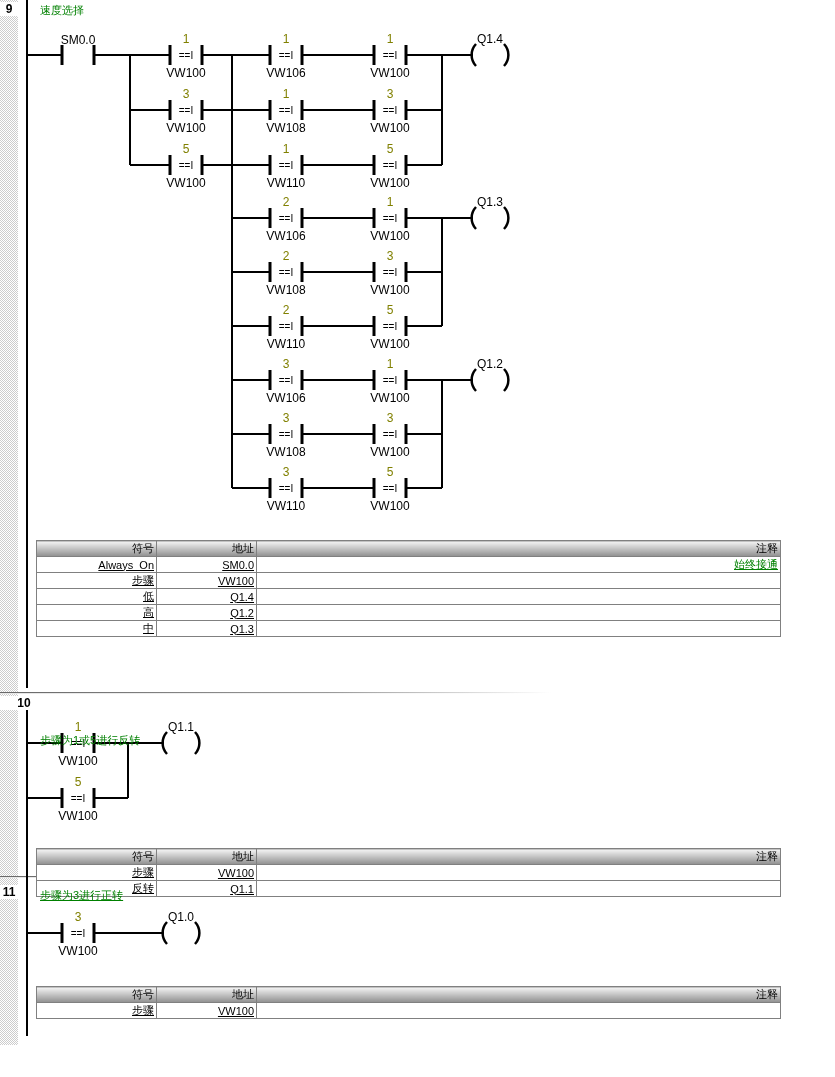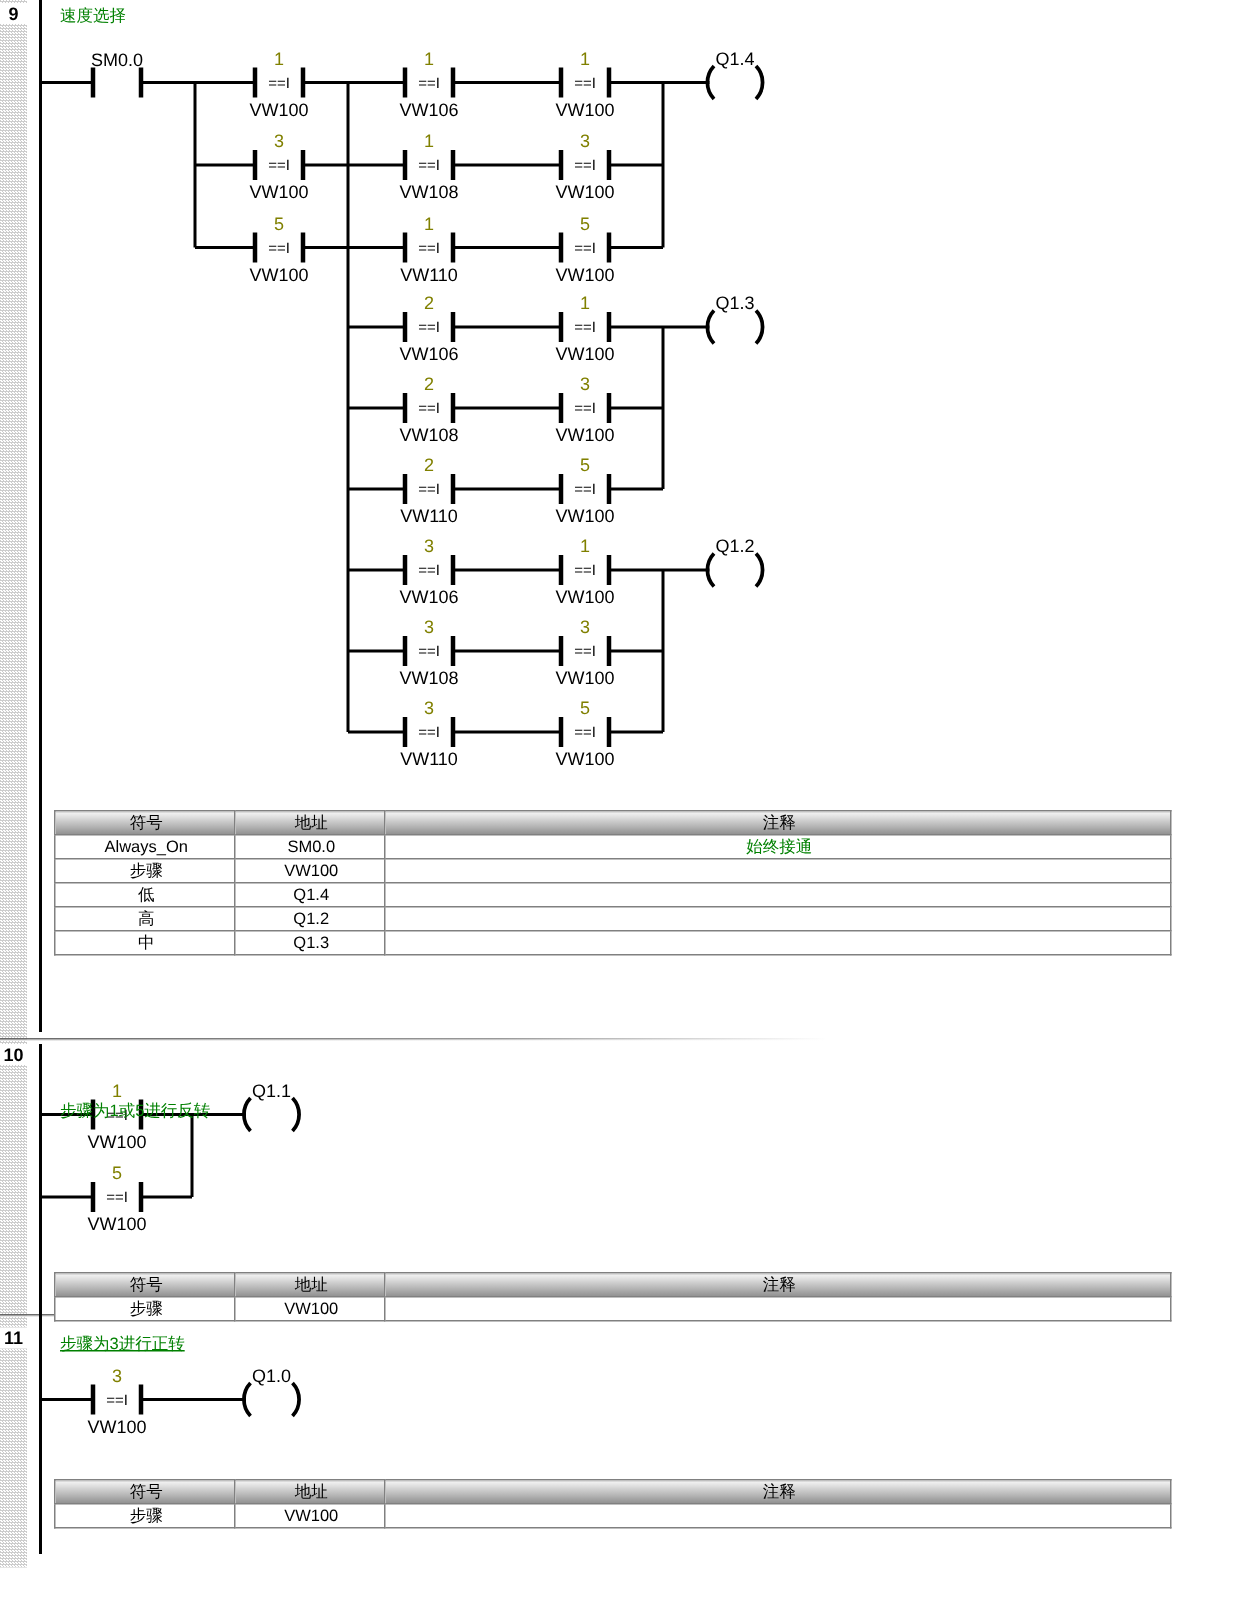--- a/index.html
+++ b/index.html
@@ -21,24 +21,24 @@
   svg.ladder line.w{stroke:#000;stroke-width:2;}
   svg.ladder line.b{stroke:#000;stroke-width:3;}
   svg.ladder path.coil{stroke:#000;stroke-width:2.5;fill:none;}
   svg.ladder text{font-family:"Liberation Sans",sans-serif;text-anchor:middle;}
   svg.ladder text.val{fill:#808000;font-size:12px;}
   svg.ladder text.lbl{fill:#000;font-size:12px;}
   svg.ladder text.op{fill:#000;font-size:10px;}
   table.symtab{position:absolute;border-collapse:collapse;table-layout:fixed;width:744px;
           background:#fff;font-size:11px;z-index:2;}
   table.symtab th,table.symtab td{border:1px solid #808080;padding:0 2px 0 4px;
-          overflow:hidden;white-space:nowrap;text-align:center;}
+          overflow:hidden;white-space:nowrap;text-align:right;}
   table.symtab th{height:13px;font-weight:normal;color:#000;
           background:linear-gradient(#f4f4f4,#8f8f8f);}
-  table.symtab td{height:14px;color:#000;background:#fff;}
+  table.symtab td{height:14px;color:#000;background:#fff;text-decoration:underline;}
   table.symtab td.comment{color:#008000;}
 </style>
 </head>
 <body>
 
 <div id="canvas">
 
   <div class="network" id="net9" style="top:0;height:692px;">
     <div class="gutter"></div>
     <div class="netnum" style="top:2px;">9</div>
@@ -288,21 +288,21 @@
             <td>Q1.3</td>
             <td class="comment"></td>
           </tr>
         </tbody>
       </table>
   </div>
 
   <div class="network" id="net10" style="top:692px;height:216px;">
     <div class="gutter"></div>
     <div class="separator"></div>
-    <div class="netnum" style="top:4px;">10</div>
+    <div class="netnum" style="top:4px;padding-left:15px;">10</div>
     <div class="rail" style="top:4px;height:206px;"></div>
     <div class="net-title" style="top:6px;margin-top:35px;">步骤为1或5进行反转</div>
     <svg class="ladder" id="ladder10" width="817" height="216" viewBox="0 0 817 216">
         <line x1="8" y1="51" x2="44" y2="51" class="w"></line>
         <g>
           <line x1="44" y1="41" x2="44" y2="61" class="b"></line>
           <line x1="76" y1="41" x2="76" y2="61" class="b"></line>
           <text x="60" y="54.5" class="op">==I</text>
           <text x="60" y="39" class="val">1</text>
           <text x="60" y="73" class="lbl">VW100</text>
@@ -337,20 +337,25 @@
             <th>地址</th>
             <th>注释</th>
           </tr>
         </thead>
         <tbody>
           <tr>
             <td>步骤</td>
             <td>VW100</td>
             <td class="comment"></td>
           </tr>
+          <tr>
+            <td>反转</td>
+            <td>Q1.1</td>
+            <td class="comment"></td>
+          </tr>
         </tbody>
       </table>
   </div>
 
   <div class="network" id="net11" style="top:876px;height:169px;">
     <div class="gutter"></div>
     <div class="separator"></div>
     <div class="netnum" style="top:9px;">11</div>
     <div class="rail" style="top:8px;height:152px;"></div>
     <div class="net-title" style="top:12px;text-decoration:underline;">步骤为3进行正转</div>

